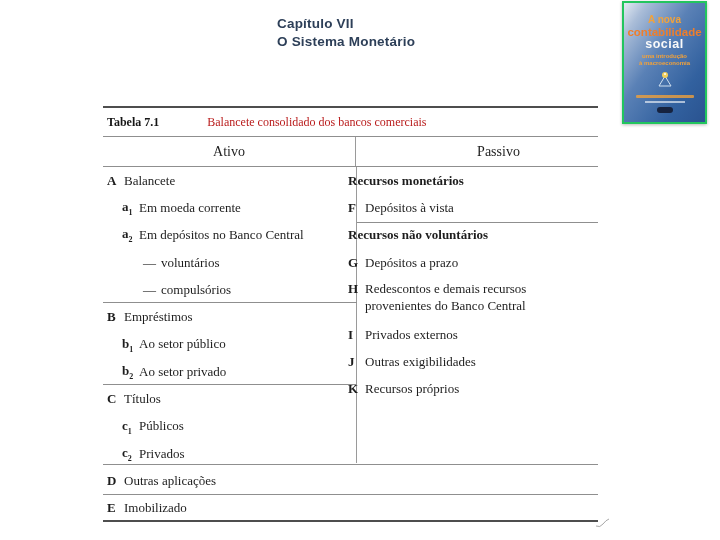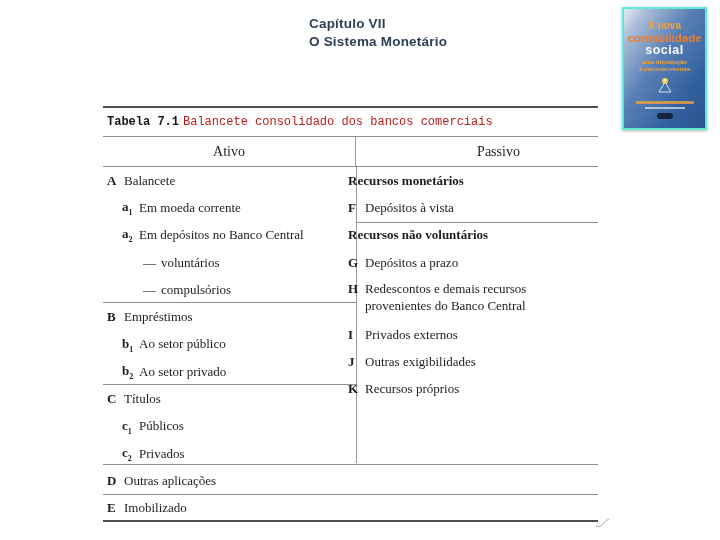--- a/index.html
+++ b/index.html
@@ -5,27 +5,27 @@
   html,body{margin:0;padding:0;}
   body{
     width:720px;height:540px;position:relative;background:#ffffff;
     font-family:"Liberation Serif",serif;overflow:hidden;
   }
 
   
   .slide-title{
     position:absolute;left:277px;top:15px;
     font-family:"Liberation Sans",sans-serif;font-weight:bold;
-    font-size:13.5px;line-height:18px;color:#2d3f58;letter-spacing:.2px;margin-left:32px;
+    font-size:13.5px;line-height:18px;color:#2d3f58;letter-spacing:.2px;
   }
 
   
   .cover{
-    position:absolute;left:622px;top:7px;width:85px;height:123px;
-    background:#5eead4;padding:2px;box-sizing:border-box;
+    position:absolute;left:622px;top:1px;width:85px;height:123px;
+    background:#22c55e;padding:2px;box-sizing:border-box;
     box-shadow:0 1px 3px rgba(0,0,0,.28);
   }
   .cover-inner{
     width:100%;height:100%;box-sizing:border-box;
     background:linear-gradient(125deg,#e3eaf2 0%,#aabdd8 14%,#5a81b6 42%,#32619f 75%,#2a5390 100%);
     display:flex;flex-direction:column;align-items:center;
     font-family:"Liberation Sans",sans-serif;
   }
   .cover-title{margin-top:11px;text-align:center;line-height:12px;}
   .c1{font-weight:bold;font-size:10px;color:#f2a23a;}
@@ -35,21 +35,21 @@
   .cfig{margin-top:3px;}
   .cauthors{margin-top:4px;width:58px;height:3px;background:rgba(242,162,58,.78);border-radius:1px;}
   .cline2{margin-top:3px;width:40px;height:2px;background:rgba(255,255,255,.6);}
   .clogo{margin-top:4px;width:16px;height:6px;background:#16233f;border-radius:3px;}
 
   
   .tbl{position:absolute;left:103px;top:106px;width:495px;}
   .caption{
     height:28px;border-top:2px solid #4e4e4e;border-bottom:1px solid #8f8f8f;
     display:flex;align-items:center;
-    font-family:Liberation Mono, monospace;font-size:12px;
+    font-family:Liberation Serif, serif;font-size:12px;gap:44px;
   }
   .cap-label{font-weight:bold;color:#161616;padding-left:4px;}
   .cap-text{color:#b91c1c;margin-left:4px;}
   .hdr{height:29px;border-bottom:1px solid #8f8f8f;display:flex;}
   .hdr-cell{display:flex;align-items:center;justify-content:center;
     font-weight:normal;font-size:14px;color:#1f1f1f;box-sizing:border-box;}
   .hdr-left{width:253px;border-right:1px solid #9a9a9a;}
   .hdr-right{width:241px;padding-left:44px;}
   .tbody{position:relative;height:355px;}
   .col{position:absolute;top:0;}

